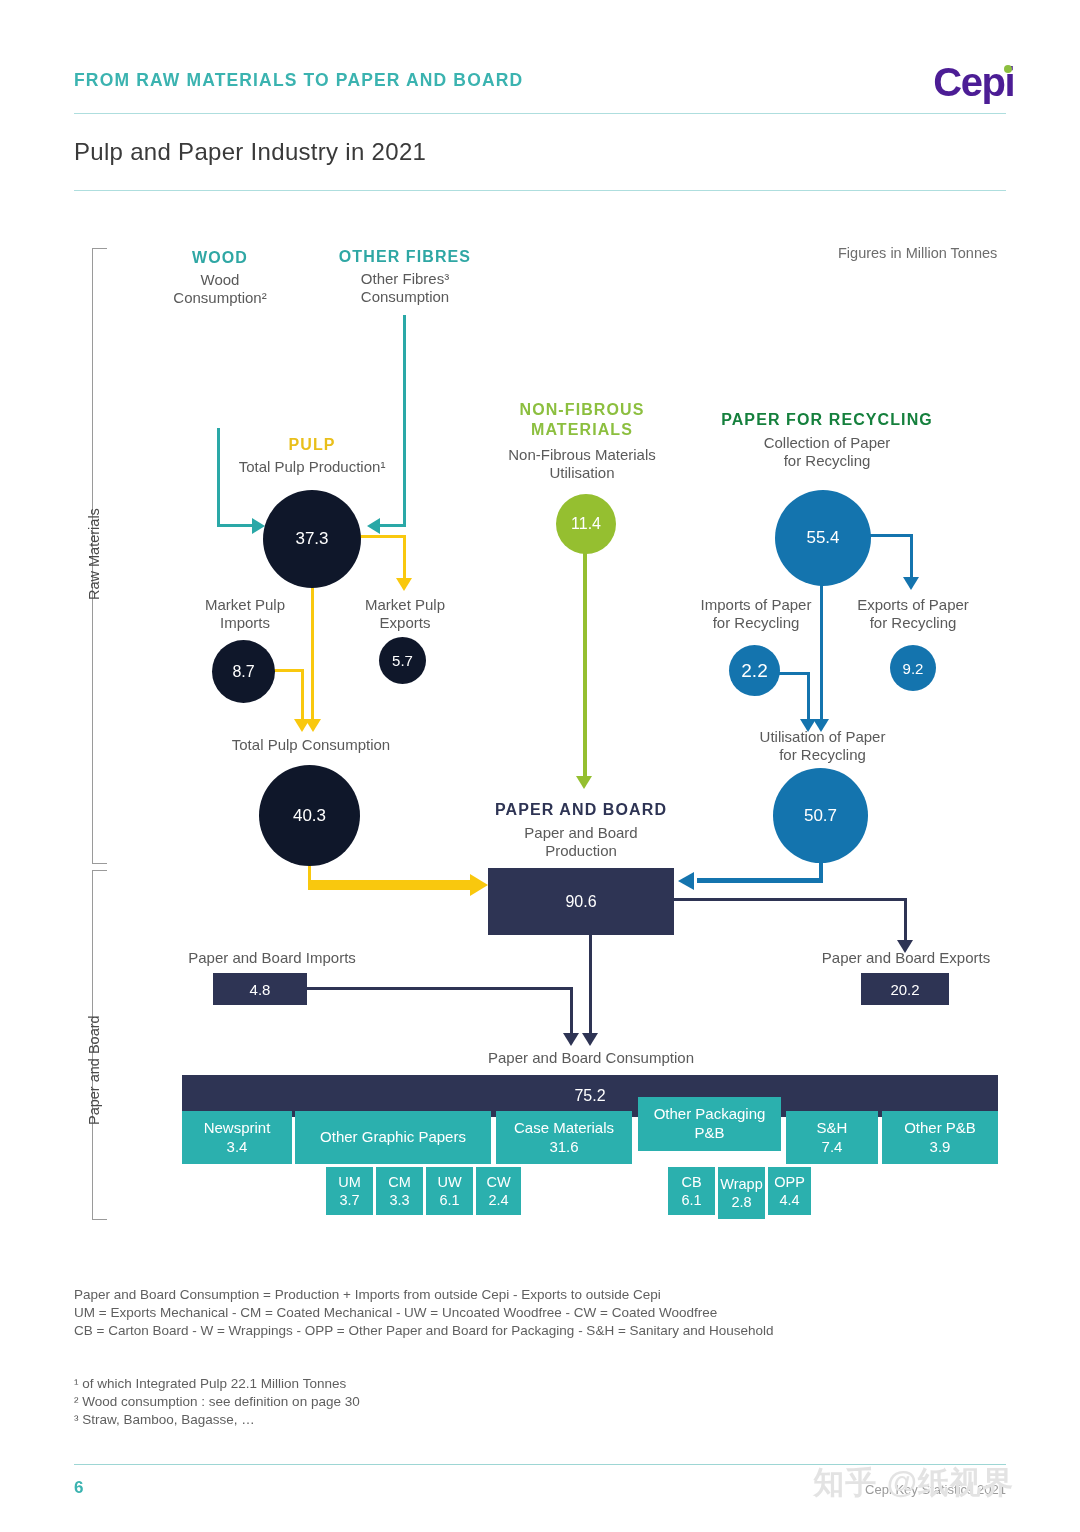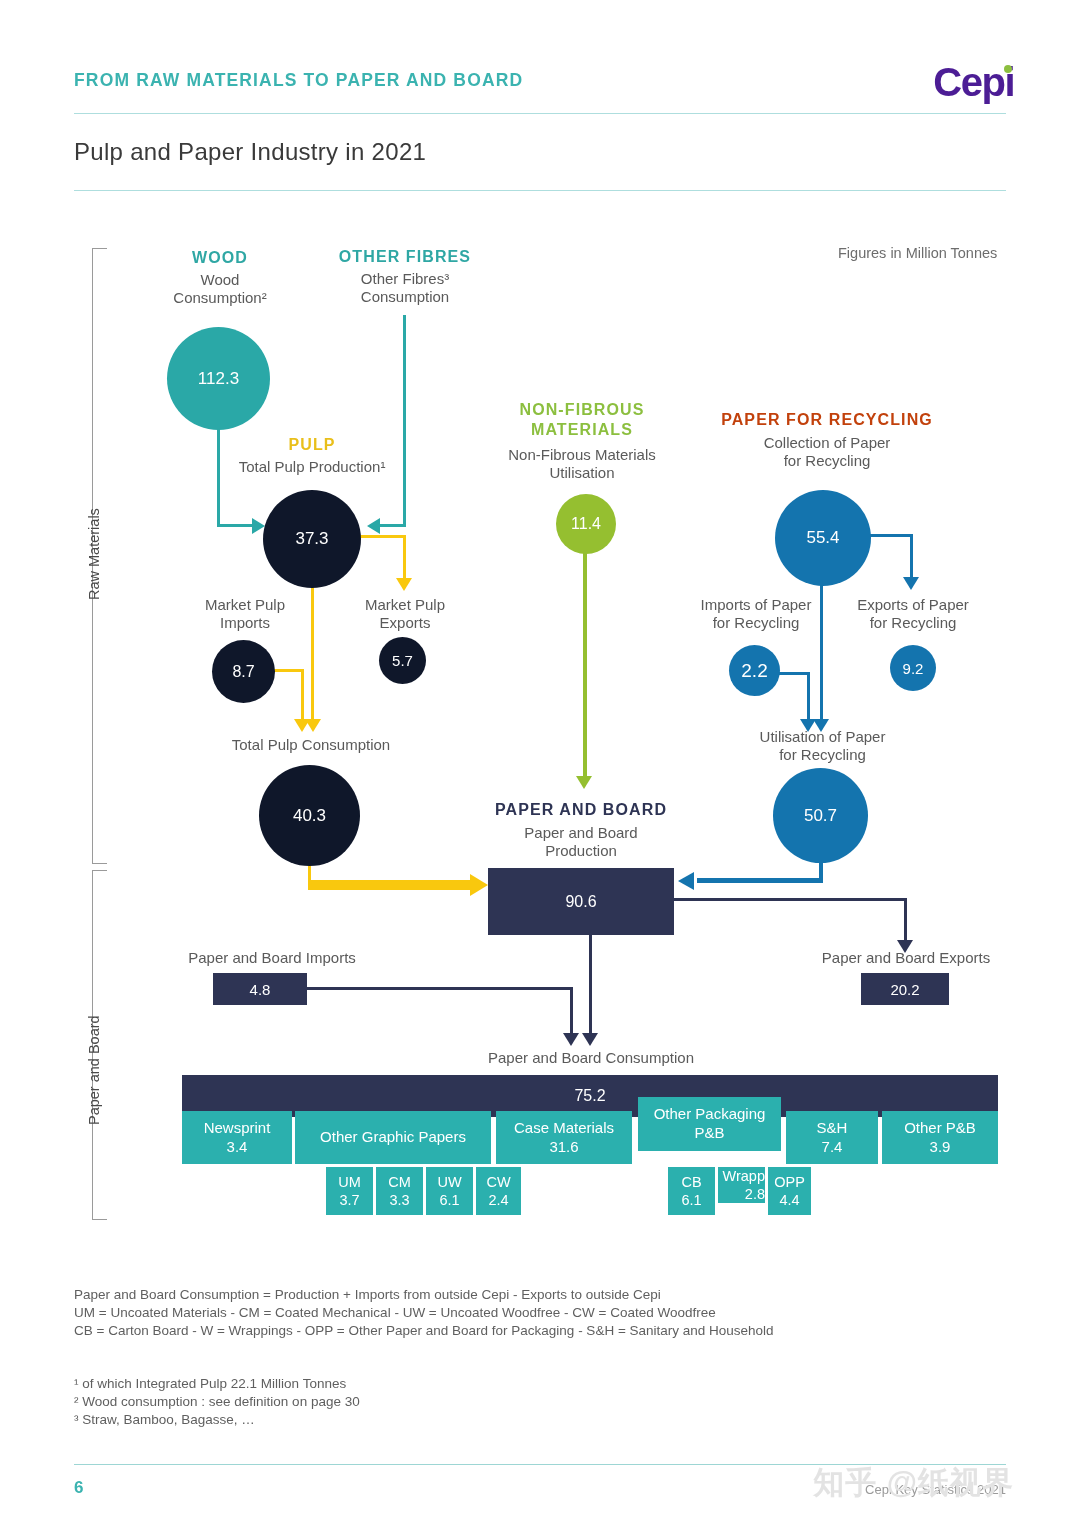--- a/index.html
+++ b/index.html
@@ -113,21 +113,21 @@
   .sub {
     position: absolute;
     font-size: 15px;
     color: #5a5a5a;
     text-align: center;
     line-height: 1.22;
   }
   .cap.teal { color: #2fa7a4; }
   .cap.yellow { color: #e9bf1b; }
   .cap.green { color: #8cbf3f; }
-  .cap.blue { color: #c2410c; }
+  .cap.blue { color: #15803d; }
   .cap.navy { color: #2e3454; }
 
   
   .circle {
     position: absolute;
     border-radius: 50%;
     display: flex;
     align-items: center;
     justify-content: center;
     color: #ffffff;
@@ -239,21 +239,20 @@
   <div class="figures-note">Figures in Million Tonnes</div>
 
   <div class="bracket b1"></div>
   <div class="bracket-label bl1">Raw Materials</div>
   <div class="bracket b2"></div>
   <div class="bracket-label bl2">Paper and Board</div>
 
   <div class="cap teal" style="left:140px; top:248px; width:160px;">WOOD</div>
   <div class="sub" style="left:138px; top:271px; width:164px; white-space:pre-line;">Wood
 Consumption²</div>
-  <div class="circle c-teal" style="left:167px; top:327px; width:103px; height:103px;">112.3</div>
 
   <div class="line" style="left:217px; top:428px; width:3px; height:99px; background:#2aa8a7;"></div>
   <div class="line" style="left:217px; top:524px; width:37px; height:3px; background:#2aa8a7;"></div>
   <div class="arrow" style="left:252px; top:518px; border-top:8px solid transparent; border-bottom:8px solid transparent; border-left:13px solid #2aa8a7;"></div>
 
   <div class="cap teal" style="left:322px; top:247px; width:166px;">OTHER FIBRES</div>
   <div class="sub" style="left:320px; top:270px; width:170px; white-space:pre-line;">Other Fibres³
 Consumption</div>
   <div class="line" style="left:403px; top:315px; width:3px; height:212px; background:#2aa8a7;"></div>
   <div class="line" style="left:380px; top:524px; width:26px; height:3px; background:#2aa8a7;"></div>
@@ -398,31 +397,31 @@
   </div>
   <div class="seg small" style="left:446px; top:1167px; width:45px; height:48px;">
     <span>CW</span>
     <span>2.4</span>
   </div>
 
   <div class="seg small" style="left:638px; top:1167px; width:47px; height:48px;">
     <span>CB</span>
     <span>6.1</span>
   </div>
-  <div class="seg small" style="left:688px; top:1167px; width:47px; height:36px;align-items:flex-end;">
+  <div class="seg small" style="left:688px; top:1167px; width:47px; height:52px;">
     <span>Wrapp</span>
     <span>2.8</span>
   </div>
   <div class="seg small" style="left:738px; top:1167px; width:43px; height:48px;">
     <span>OPP</span>
     <span>4.4</span>
   </div>
 
   <div class="fn" style="left:74px; top:1285px;">Paper and Board Consumption = Production + Imports from outside Cepi - Exports to outside Cepi</div>
-  <div class="fn" style="left:74px; top:1303px;">UM = Uncoated Materials - CM = Coated Mechanical - UW = Uncoated Woodfree - CW = Coated Woodfree</div>
+  <div class="fn" style="left:74px; top:1303px;">UM = Exports Mechanical - CM = Coated Mechanical - UW = Uncoated Woodfree - CW = Coated Woodfree</div>
   <div class="fn" style="left:74px; top:1321px;">CB = Carton Board - W = Wrappings -  OPP = Other Paper and Board for Packaging - S&amp;H = Sanitary and Household</div>
 
   <div class="fn" style="left:74px; top:1374px;">¹ of which Integrated Pulp 22.1 Million Tonnes</div>
   <div class="fn" style="left:74px; top:1392px;">² Wood consumption : see definition on page 30</div>
   <div class="fn" style="left:74px; top:1410px;">³ Straw, Bamboo, Bagasse, …</div>
 
   <div class="rule r3"></div>
   <div class="pagenum">6</div>
   <div class="footer-right">Cepi Key Statistics 2021</div>
   <div class="wm-text">知乎 @纸视界</div>

